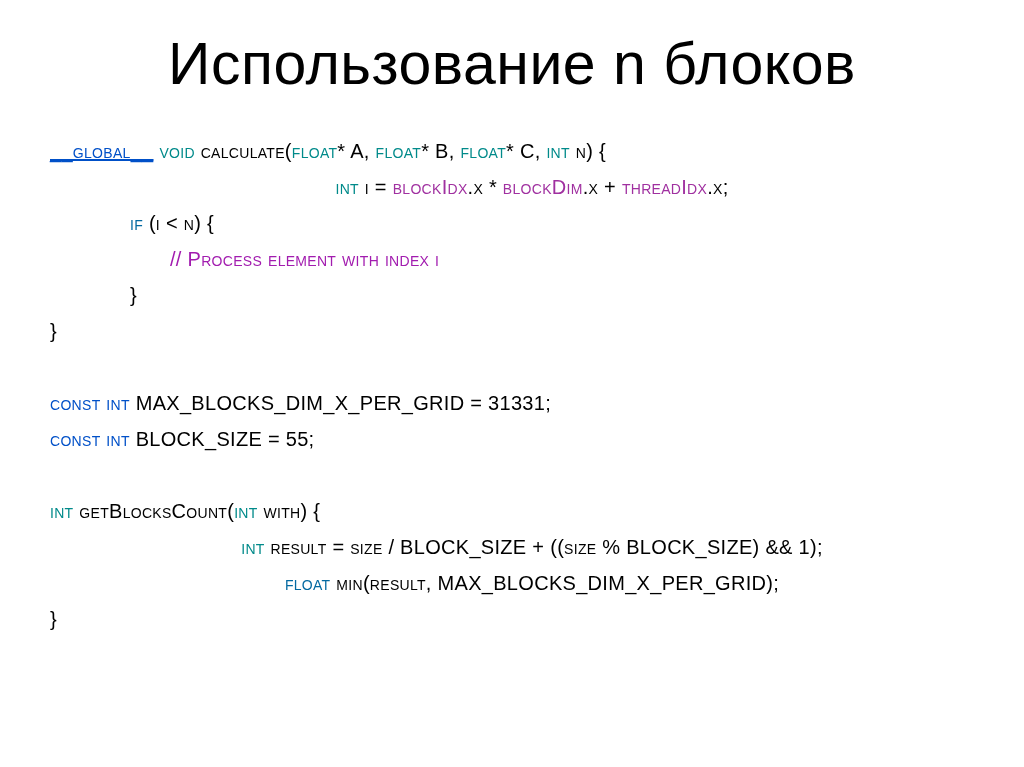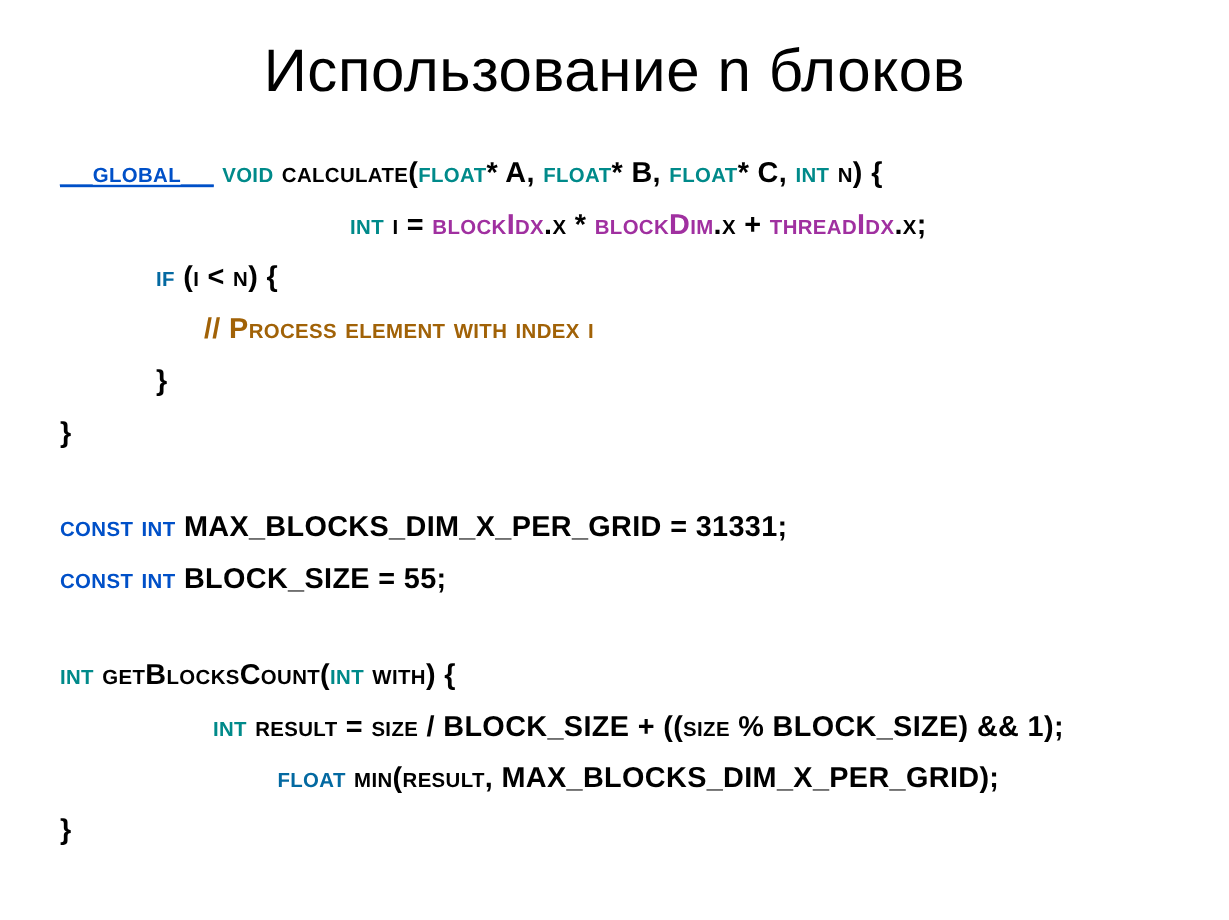--- a/index.html
+++ b/index.html
@@ -5,40 +5,39 @@
     * { margin: 0; padding: 0; box-sizing: border-box; }
     body {
       width: 1024px;
       height: 767px;
       background: #ffffff;
       font-family: Arial, Helvetica, sans-serif;
       padding: 30px 50px;
       color: #000;
     }
     .title {
-      font-size: 50px;
+      font-size: 59px;
       font-weight: normal;
       text-align: center;
       margin-bottom: 35px;
       letter-spacing: 0.5px;
     }
     .code-block {
-      font-size: 24px;
+      font-size: 20px;
       line-height: 1.8;
       font-variant: small-caps;
       letter-spacing: 0.3px;
-      font-weight: bold;
     }
     .line { white-space: pre; }
     .kw-blue { color: #0050c8; text-decoration: underline; }
     .kw-blue-nou { color: #0050c8; text-align: center; }
     .teal { color: #008a8a; }
     .purple { color: #a030a0; }
     .orange { color: #0369a1; }
-    .green { color: #a16207; }
+    .green { color: #a21caf; }
     .plain { color: #000; }
     .indent1 { padding-left: 40px; text-align: center; }
     .indent2 { padding-left: 80px; }
     .indent3 { padding-left: 120px; }
     .spacer { height: 36px; }
   </style>
 </head>
 <body>
 
 <h1 class="title">Использование n блоков</h1>

